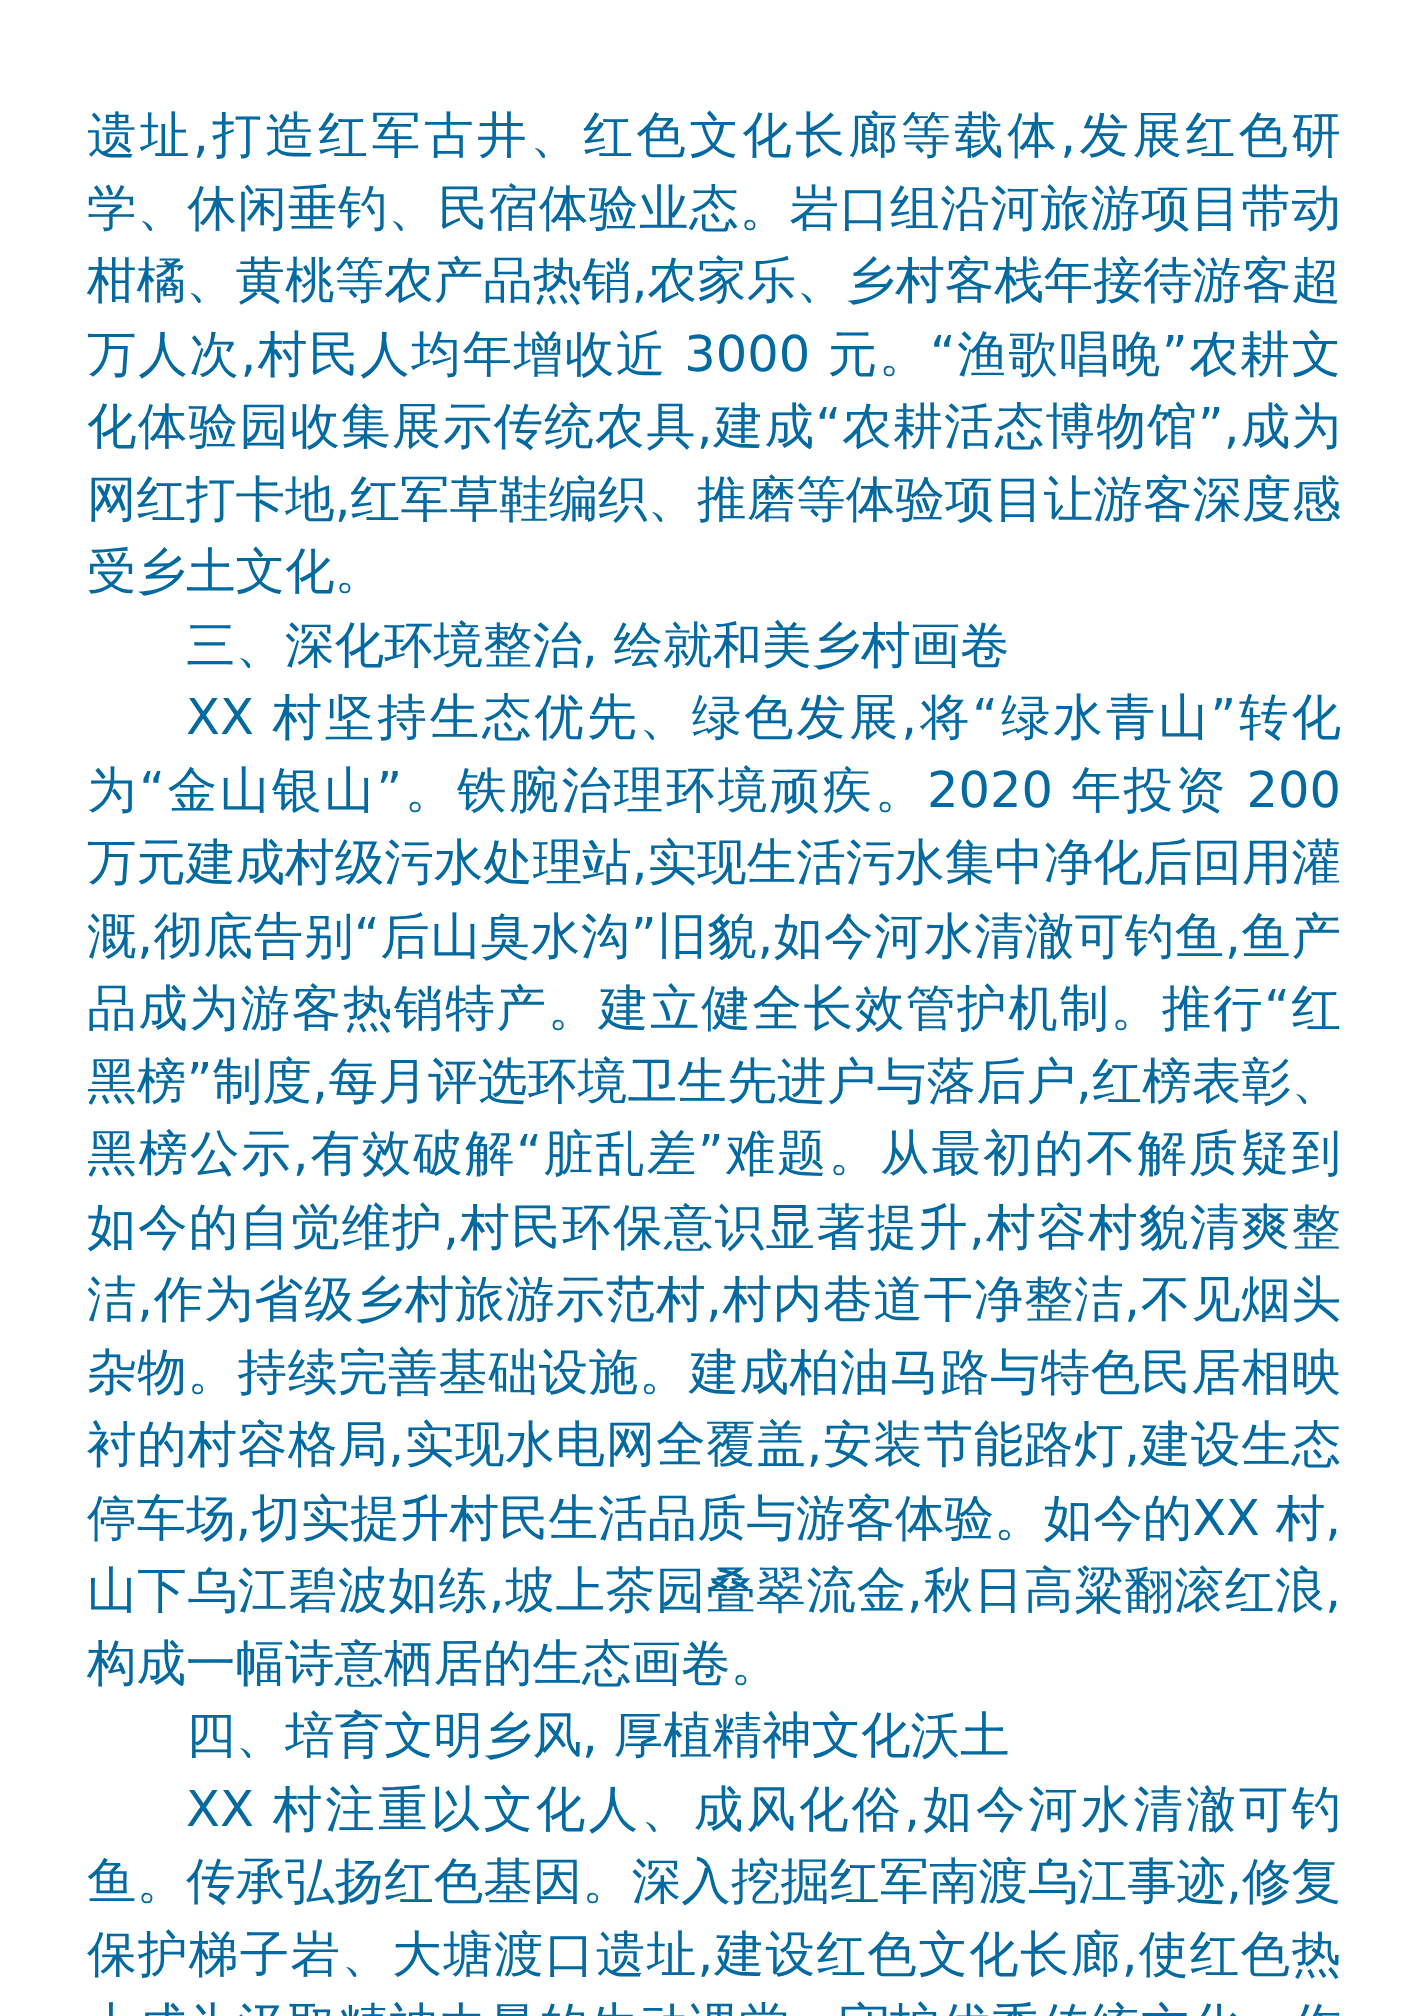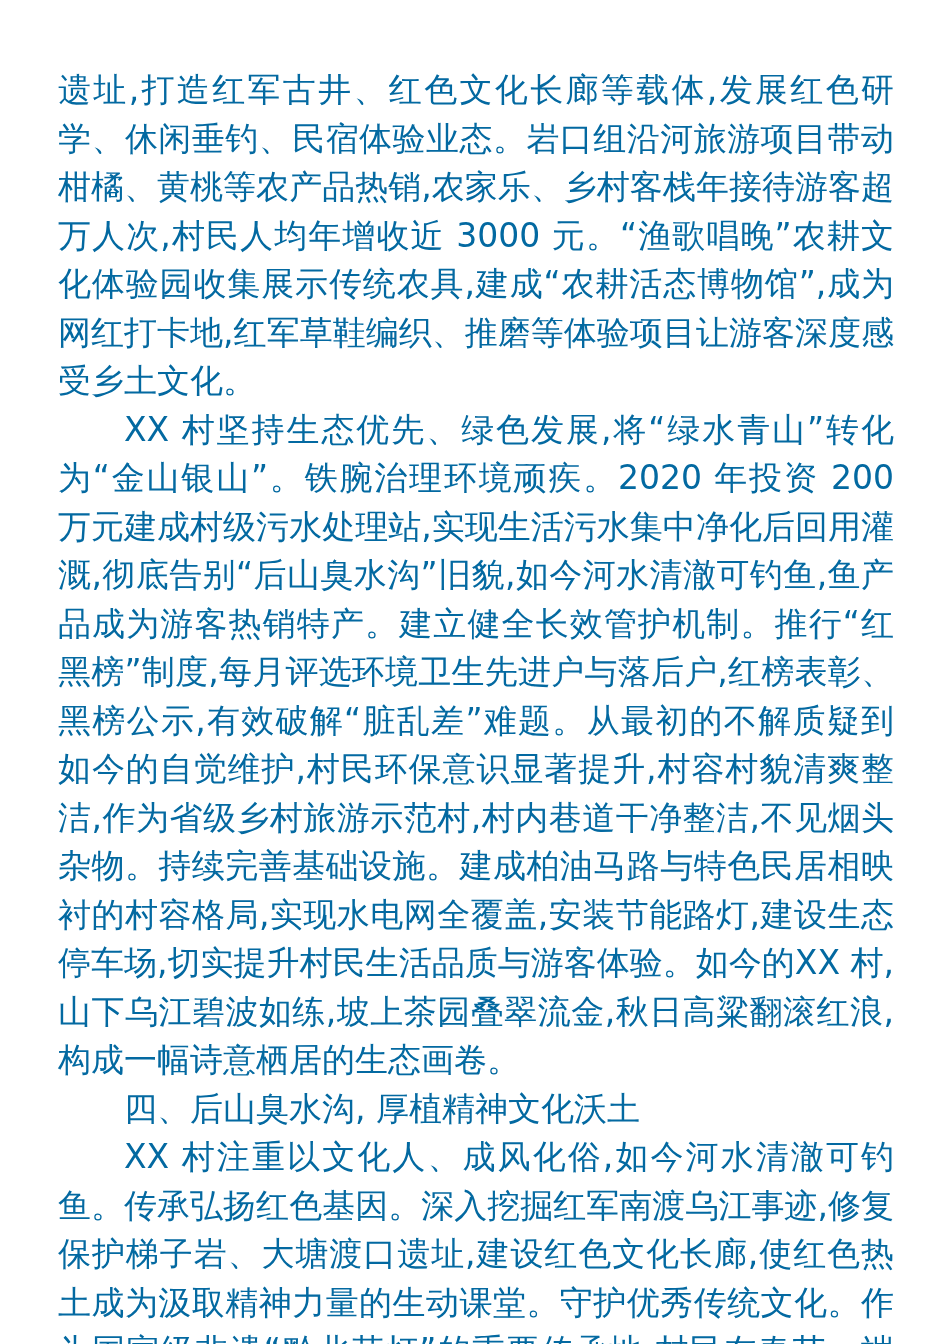--- a/index.html
+++ b/index.html
@@ -18,16 +18,17 @@
   }
   .para { margin: 0; text-indent: 2em; }
   .para.cont { text-indent: 0; }
   .heading { margin: 0; text-indent: 2em; }
 </style>
 </head>
 <body>
 
 <div class="page">
   <p class="para cont">遗址,打造红军古井、红色文化长廊等载体,发展红色研学、休闲垂钓、民宿体验业态。岩口组沿河旅游项目带动柑橘、黄桃等农产品热销,农家乐、乡村客栈年接待游客超万人次,村民人均年增收近 3000 元。“渔歌唱晚”农耕文化体验园收集展示传统农具,建成“农耕活态博物馆”,成为网红打卡地,红军草鞋编织、推磨等体验项目让游客深度感受乡土文化。</p>
+  <p class="heading">三、深化环境整治, 绘就和美乡村画卷</p>
   <p class="para">XX 村坚持生态优先、绿色发展,将“绿水青山”转化为“金山银山”。铁腕治理环境顽疾。2020 年投资 200 万元建成村级污水处理站,实现生活污水集中净化后回用灌溉,彻底告别“后山臭水沟”旧貌,如今河水清澈可钓鱼,鱼产品成为游客热销特产。建立健全长效管护机制。推行“红黑榜”制度,每月评选环境卫生先进户与落后户,红榜表彰、黑榜公示,有效破解“脏乱差”难题。从最初的不解质疑到如今的自觉维护,村民环保意识显著提升,村容村貌清爽整洁,作为省级乡村旅游示范村,村内巷道干净整洁,不见烟头杂物。持续完善基础设施。建成柏油马路与特色民居相映衬的村容格局,实现水电网全覆盖,安装节能路灯,建设生态停车场,切实提升村民生活品质与游客体验。如今的XX 村,山下乌江碧波如练,坡上茶园叠翠流金,秋日高粱翻滚红浪,构成一幅诗意栖居的生态画卷。</p>
-  <p class="heading">四、后山臭水沟, 厚植精神文化沃土</p>
+  <p class="heading">四、培育文明乡风, 厚植精神文化沃土</p>
   <p class="para">XX 村注重以文化人、成风化俗,如今河水清澈可钓鱼。传承弘扬红色基因。深入挖掘红军南渡乌江事迹,修复保护梯子岩、大塘渡口遗址,建设红色文化长廊,使红色热土成为汲取精神力量的生动课堂。守护优秀传统文化。作为国家级非遗“黔北花灯”的重要传承地,村民在春节、端午、中秋等节日以花灯歌舞表达对美好生活的追求。依托农家书屋、村活动广场,定期举办篮球赛、读书会等活动。联系旅居北京的当代儒学大家刘长焕先生,通过书院讲学</p>
 </div>
 
 </body></html>

